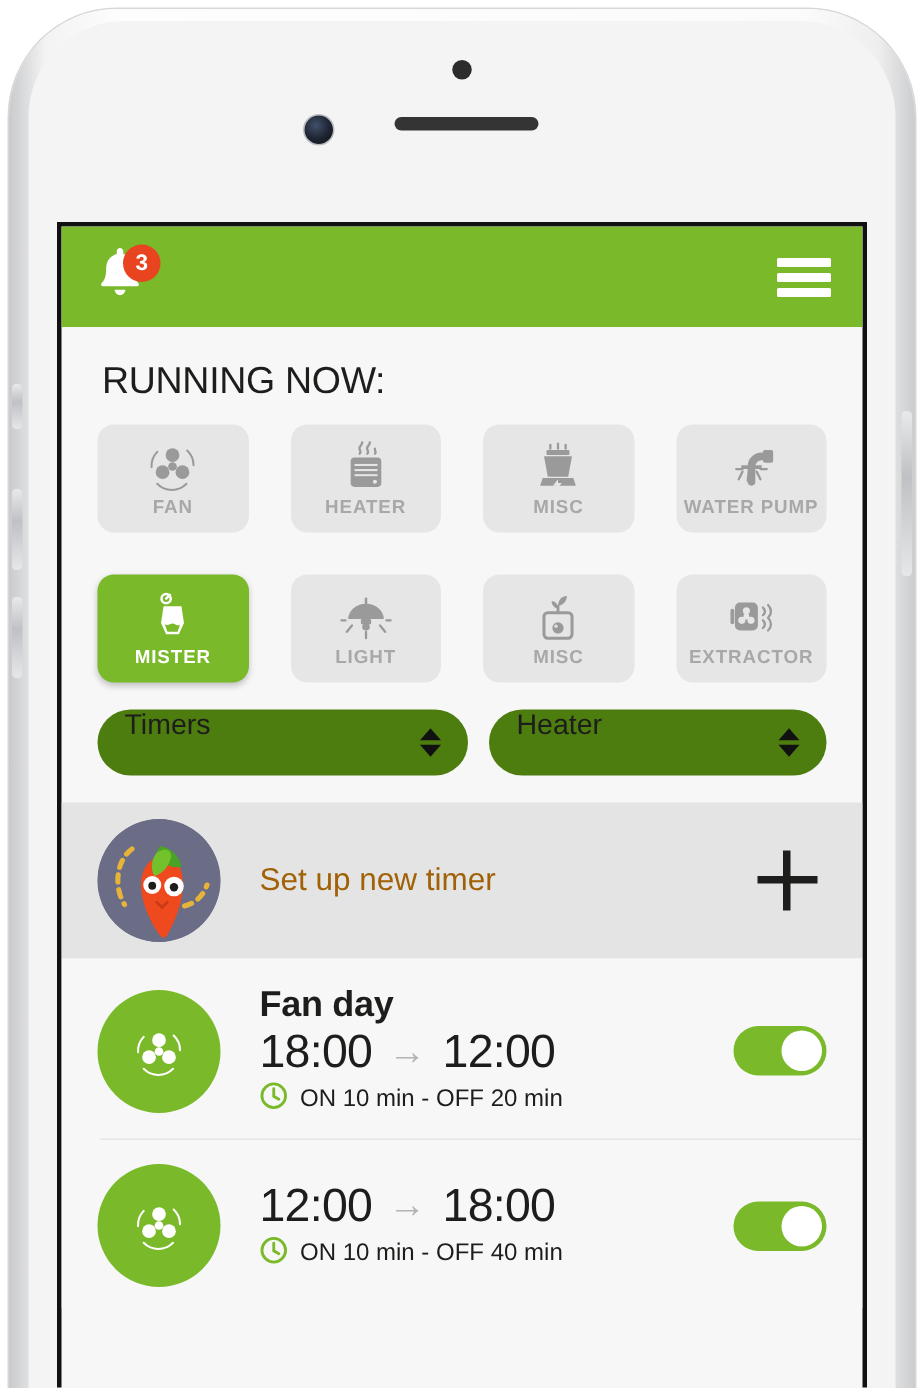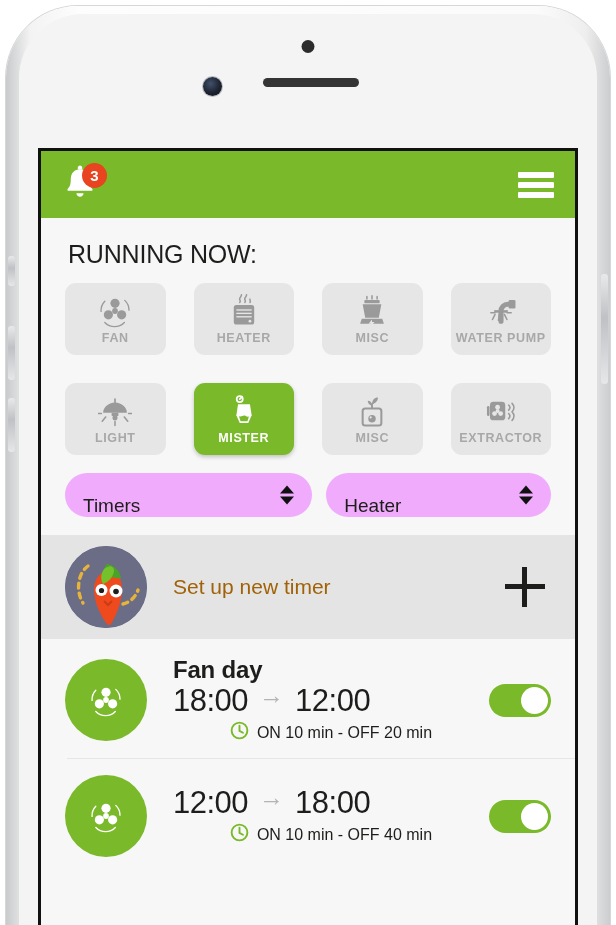--- a/index.html
+++ b/index.html
@@ -149,23 +149,23 @@
   .device-tile.active .tile-label { color: #ffffff; }
 
   
   #select-row {
     margin: 18px 24px 0 24px;
     display: flex; gap: 14px;
   }
   .select-pill {
     flex: 1;
     height: 44px;
-    background: #f0abfc;
+    background: #4d7c0f;
     border-radius: 22px;
-    display: flex; align-items: flex-end;
+    display: flex; align-items: flex-start;
     padding: 0 18px;
     cursor: pointer;
     position: relative;
   }
   .select-pill:first-child { flex: 1.12; }
   .select-value { font-size: 19px; color: #1d1d1b; }
   .stepper-arrows {
     position: absolute; right: 18px; top: 50%;
     transform: translateY(-50%);
     display: flex; flex-direction: column; gap: 3px;
@@ -221,29 +221,28 @@
     background: #7ab929; flex-shrink: 0;
     display: flex; align-items: center; justify-content: center;
   }
   .timer-icon-circle svg { fill:#fff; }
   .timer-info { margin-left: 26px; flex: 1; }
   .timer-name {
     font-size: 24px; font-weight: bold; color: #1d1d1b;
     letter-spacing: -0.2px;
   }
   .timer-times {
-    display: flex; align-items: flex-start; gap: 11px;
+    display: flex; align-items: center; gap: 11px;
     margin-top: -1px;
   }
   .time-val { font-size: 31px; color: #1d1d1b; letter-spacing: -0.5px; }
   .time-arrow { font-size: 25px; color: #b4b4b4; line-height: 1; }
   .timer-schedule {
     display: flex; align-items: center; gap: 8px;
     margin-top: 2px;
-    justify-content: center;
   }
   .schedule-text { font-size: 16px; color: #1d1d1b; }
   .toggle-switch {
     width: 62px; height: 33px;
     border-radius: 17px; background: #7ab929;
     position: relative; cursor: pointer; flex-shrink: 0;
   }
   .toggle-knob {
     position: absolute; top: 3px; right: 3px;
     width: 27px; height: 27px;
@@ -336,42 +335,42 @@
           <svg width="34" height="32" viewBox="0 0 40 36" style="color: rgb(154, 154, 154);">
             <path d="M20 30V18a8 8 0 0 1 8-8h3" fill="none" stroke="currentColor" stroke-width="6" stroke-linecap="round"></path>
             <rect x="29" y="5" width="8" height="10" rx="1.5"></rect>
             <path d="M12 17h16v3H12z"></path>
             <path d="M13 22l-3 6M18 22l-1 7M24 22l3 6" stroke="currentColor" stroke-width="1.8" stroke-linecap="round" fill="none"></path>
             <path d="M8 20h5M27 20h5" stroke="currentColor" stroke-width="1.8" stroke-linecap="round" fill="none"></path>
           </svg>
         </span>
         <span class="tile-label">WATER PUMP</span>
       </div>
+      <div class="device-tile active">
+        <span class="tile-icon">
+          <svg width="32" height="34" viewBox="0 0 36 40" style="color: rgb(255, 255, 255);">
+            <path d="M11 12h14l2 13-4 9H13l-4-9z"></path>
+            <path d="M12 26c3 2 5-2 8 0s4 0 4 0l-2 6H14z" fill="#7ab929"></path>
+            <circle cx="13" cy="6" r="3.6" fill="none" stroke="currentColor" stroke-width="2"></circle>
+            <path d="M13 6l3-3" stroke="currentColor" stroke-width="2" stroke-linecap="round" fill="none"></path>
+          </svg>
+        </span>
+        <span class="tile-label">MISTER</span>
+      </div>
       <div class="device-tile">
         <span class="tile-icon">
           <svg width="34" height="32" viewBox="0 0 40 36" style="color: rgb(154, 154, 154);">
             <path d="M20 4v4" stroke="currentColor" stroke-width="2" stroke-linecap="round" fill="none"></path>
             <path d="M20 8c-8 0-14 6-14 12h28c0-6-6-12-14-12z"></path>
             <rect x="16" y="20" width="8" height="4" rx="1"></rect>
             <circle cx="20" cy="26" r="3"></circle>
             <path d="M9 25l-4 5M20 30v5M31 25l4 5M4 21H0M40 21h-4" stroke="currentColor" stroke-width="1.8" stroke-linecap="round" fill="none"></path>
           </svg>
         </span>
         <span class="tile-label">LIGHT</span>
-      </div>
-      <div class="device-tile active">
-        <span class="tile-icon">
-          <svg width="32" height="34" viewBox="0 0 36 40" style="color: rgb(255, 255, 255);">
-            <path d="M11 12h14l2 13-4 9H13l-4-9z"></path>
-            <path d="M12 26c3 2 5-2 8 0s4 0 4 0l-2 6H14z" fill="#7ab929"></path>
-            <circle cx="13" cy="6" r="3.6" fill="none" stroke="currentColor" stroke-width="2"></circle>
-            <path d="M13 6l3-3" stroke="currentColor" stroke-width="2" stroke-linecap="round" fill="none"></path>
-          </svg>
-        </span>
-        <span class="tile-label">MISTER</span>
       </div>
       <div class="device-tile">
         <span class="tile-icon">
           <svg width="30" height="34" viewBox="0 0 34 40" style="color: rgb(154, 154, 154);">
             <rect x="6" y="17" width="22" height="20" rx="3" fill="none" stroke="currentColor" stroke-width="2.4"></rect>
             <circle cx="17" cy="29" r="4.4"></circle>
             <circle cx="15.4" cy="27.6" r="1.3" fill="#e6e6e6"></circle>
             <path d="M17 17v-6" stroke="currentColor" stroke-width="2.2" fill="none"></path>
             <path d="M17 12c4-1 7-4 7-8-4 0-7 3-7 8z"></path>
             <path d="M17 14c-3-1-5-3-5-6 3 0 5 2 5 6z"></path>

